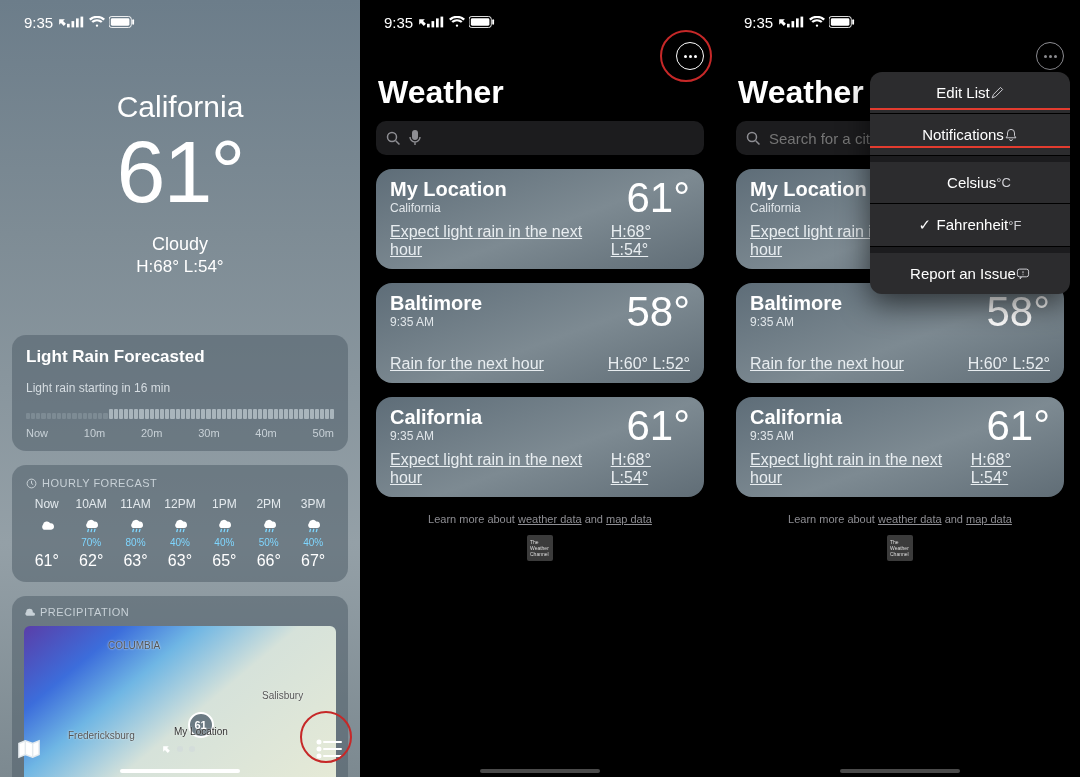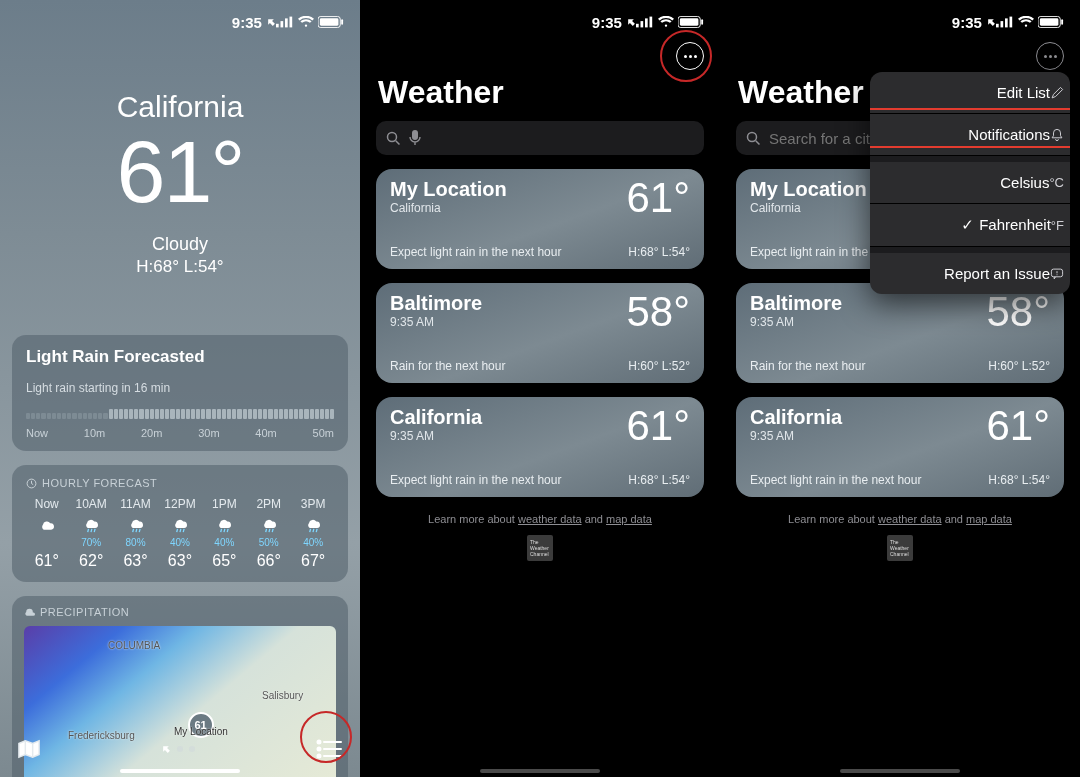--- a/index.html
+++ b/index.html
@@ -14,22 +14,22 @@
   }
   .pane { position: relative; width: 360px; height: 777px; overflow: hidden; }
   .pane.bg {
     background: linear-gradient(180deg,#6c7d8a 0%, #7e8c95 30%, #94a0a7 70%, #7c8990 100%);
     background-color:#7a8891;
   }
   .pane.dark { background:#000; }
 
   
   .status {
-    display:flex; justify-content:flex-end; align-items:center;
-    padding: 8px 16px 0 24px; height:36px; font-size:15px; font-weight:700;
+    display:flex; justify-content:flex-start; align-items:center;
+    padding: 8px 16px 0 24px; height:36px; font-size:15px; font-weight:400;
   }
   .status .right { display:flex; gap:4px; align-items:center;}
   .status svg { height:12px; }
 
   
   .p1-loc { text-align:center; margin-top:54px; font-size:30px; font-weight:400;}
   .p1-temp { text-align:center; font-size:88px; font-weight:200; line-height:1; margin-top:4px; letter-spacing:-2px;}
   .p1-cond { text-align:center; font-size:18px; margin-top:18px;}
   .p1-hl { text-align:center; font-size:17px; margin-top:2px;}
 
@@ -103,37 +103,37 @@
   .city-card{
     margin:14px 16px 0; height:100px; border-radius:16px;
     background:linear-gradient(160deg,#5e6d78,#7d8a92 55%, #606d76);
     padding:10px 14px; position:relative; color:#fff;
     display:flex; flex-direction:column; justify-content:space-between;
   }
   .city-card .row1{display:flex;justify-content:space-between;align-items:flex-start;}
   .city-card .name{font-size:20px;font-weight:600;line-height:1;}
   .city-card .subn{font-size:12px;color:#e1e6ea;margin-top:2px;}
   .city-card .big{font-size:42px;font-weight:300;line-height:.9;}
-  .city-card .row2{display:flex;justify-content:space-between;align-items:flex-end;font-size:12px;color:#e8edf0;}
+  .city-card .row2{display:flex;justify-content:space-between;align-items:flex-end;font-size:16px;color:#e8edf0;text-decoration:underline;}
   .footnote{ text-align:center; font-size:11px; color:#8e8e93; margin-top:16px;}
   .footnote .u{ text-decoration:underline; color:#8e8e93;}
   .twc{
     width:26px;height:26px;margin:10px auto 0;background:#3b3b3b;
     display:flex;flex-direction:column;justify-content:center;padding:2px 3px;gap:1px;border-radius:2px;
   }
   .twc .l{font-size:5px;color:#ddd;line-height:1;}
 
   
   .menu{
     position:absolute; top:72px; right:10px; width:200px;
     background:#2c2c2e; border-radius:12px; overflow:hidden;
     box-shadow:0 10px 30px rgba(0,0,0,.6);
   }
   .menu .mi{
-    display:flex;justify-content:flex-end;align-items:center;
+    display:flex;justify-content:center;align-items:center;
     padding:12px 6px; font-size:15px; color:#fff;
     border-bottom:0.5px solid #000;
   }
   .menu .sep{ height:6px; background:#1c1c1e;}
   .menu .mi.last{border-bottom:none;}
   .menu .hl{ position:absolute; left:-2px; top:36px; right:-2px; height:40px; border:2.5px solid #e43c2f; border-radius:2px;}
   .menu .glyph{ font-size:13px; color:#d0d0d5;}
 
   svg{fill:currentColor;}
 </style>

